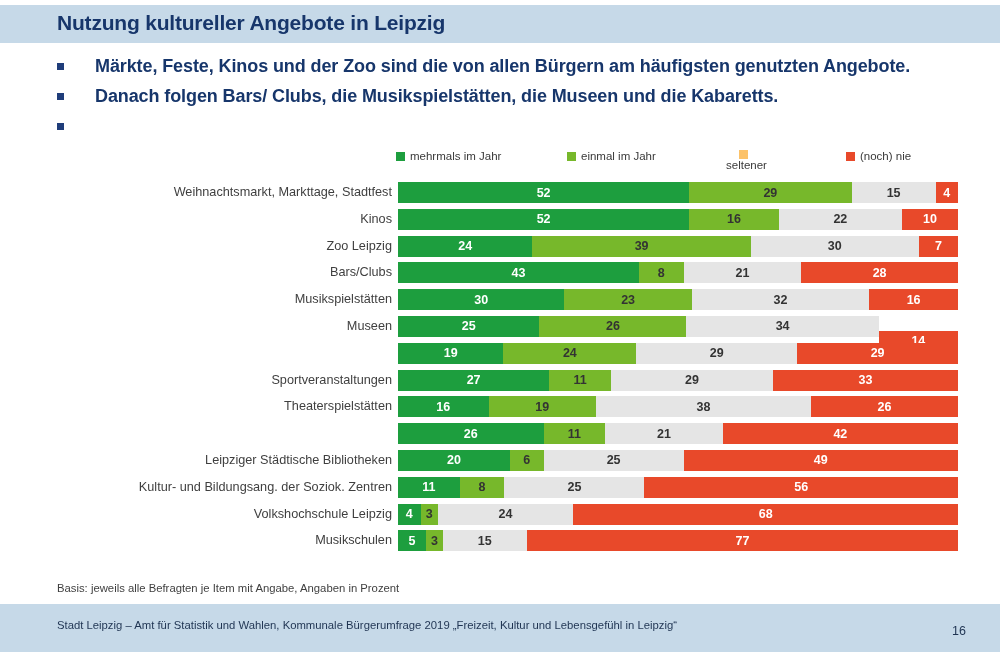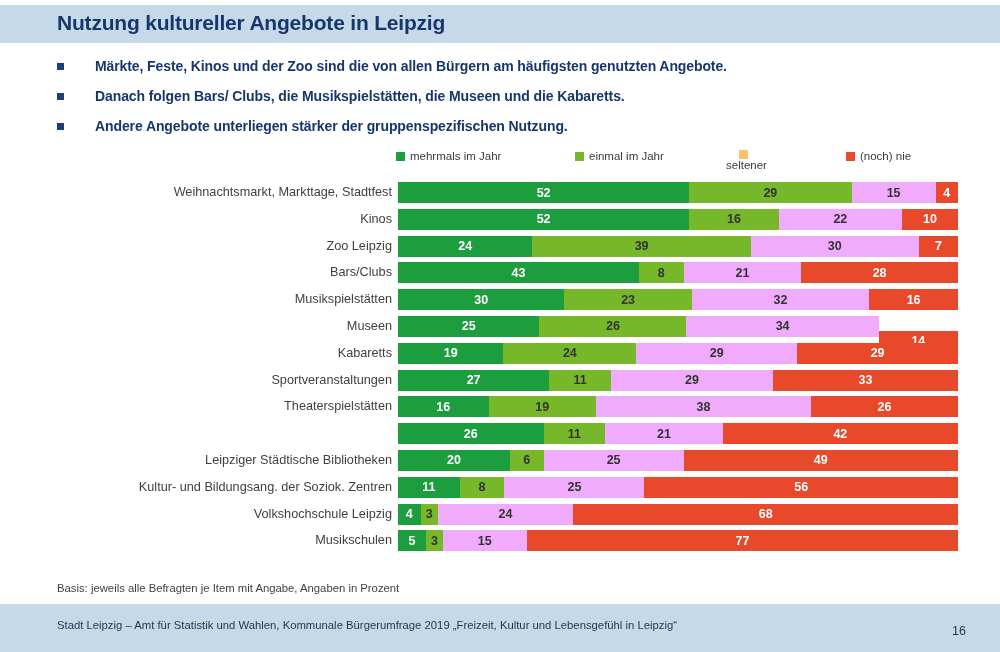--- a/index.html
+++ b/index.html
@@ -47,21 +47,21 @@
   }
   .bullet-mark {
     width: 7px;
     height: 7px;
     background: #1f3d7a;
     margin-top: 7px;
     margin-right: 31px;
     flex: 0 0 auto;
   }
   .bullet-text {
-    font-size: 14px;
+    font-size: 18px;
     font-weight: bold;
     color: #17366b;
     line-height: 20px;
     white-space: nowrap;
     letter-spacing: -0.1px;
   }
   
   .legend {
     position: absolute;
     left: 396px;
@@ -118,21 +118,21 @@
     display: flex;
     align-items: center;
     justify-content: center;
     font-size: 12.5px;
     font-weight: bold;
     overflow: hidden;
     box-sizing: border-box;
   }
   .seg-0 { background: #1d9e3e; color: #ffffff; }
   .seg-1 { background: #77b82b; color: #333333; }
-  .seg-2 { background: #f0abfc; color: #333333; }
+  .seg-2 { background: #e5e5e5; color: #333333; }
   .seg-3 { background: #e8492a; color: #ffffff; }
 
   
   .basis {
     position: absolute;
     left: 57px;
     top: 582px;
     font-size: 11.3px;
     color: #3f3f3f;
     white-space: nowrap;
@@ -172,30 +172,29 @@
     <div class="bullet-row">
       <span class="bullet-mark"></span>
       <span class="bullet-text">Märkte, Feste, Kinos und der Zoo sind die von allen Bürgern am häufigsten genutzten Angebote.</span>
     </div>
     <div class="bullet-row">
       <span class="bullet-mark"></span>
       <span class="bullet-text">Danach folgen Bars/ Clubs, die Musikspielstätten, die Museen und die Kabaretts.</span>
     </div>
     <div class="bullet-row">
       <span class="bullet-mark"></span>
-      <span class="bullet-text">Andere Angebote unterliegen stärker der gruppenspezifischen Nutzung.</span>
     </div>
   </div>
 
 <div class="legend">
     <div class="legend-item" style="left: 0px;">
       <span class="legend-swatch" style="background: rgb(29, 158, 62);"></span>
       <span>mehrmals im Jahr</span>
     </div>
-    <div class="legend-item" style="left: 179px;">
+    <div class="legend-item" style="left: 171px;">
       <span class="legend-swatch" style="background: rgb(119, 184, 43);"></span>
       <span>einmal im Jahr</span>
     </div>
     <div class="legend-item" style="left: 330px; flex-direction: column;">
       <span class="legend-swatch" style="background: rgb(252, 194, 105);"></span>
       <span>seltener</span>
     </div>
     <div class="legend-item" style="left: 450px;">
       <span class="legend-swatch" style="background: rgb(232, 73, 42);"></span>
       <span>(noch) nie</span>
@@ -251,21 +250,20 @@
     <div class="chart-row">
       <div class="cat-label">Museen</div>
       <div class="bars">
         <div class="seg seg-0" style="width: 25.2525%;">25</div>
         <div class="seg seg-1" style="width: 26.2626%;">26</div>
         <div class="seg seg-2" style="width: 34.3434%;">34</div>
         <div class="seg seg-3" style="width: 14.1414%; margin-top: 15px;">14</div>
       </div>
     </div>
     <div class="chart-row">
-      <div class="cat-label">Kabaretts</div>
       <div class="bars">
         <div class="seg seg-0" style="width: 18.8119%;">19</div>
         <div class="seg seg-1" style="width: 23.7624%;">24</div>
         <div class="seg seg-2" style="width: 28.7129%;">29</div>
         <div class="seg seg-3" style="width: 28.7129%;">29</div>
       </div>
     </div>
     <div class="chart-row">
       <div class="cat-label">Sportveranstaltungen</div>
       <div class="bars">

